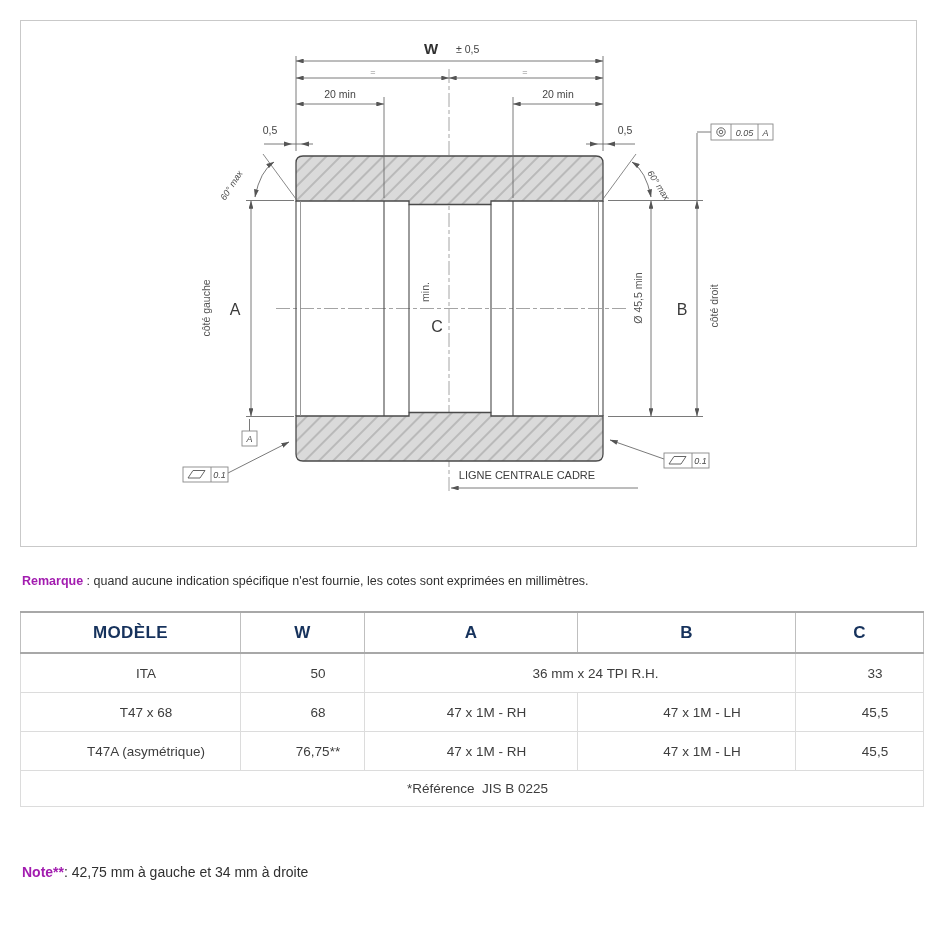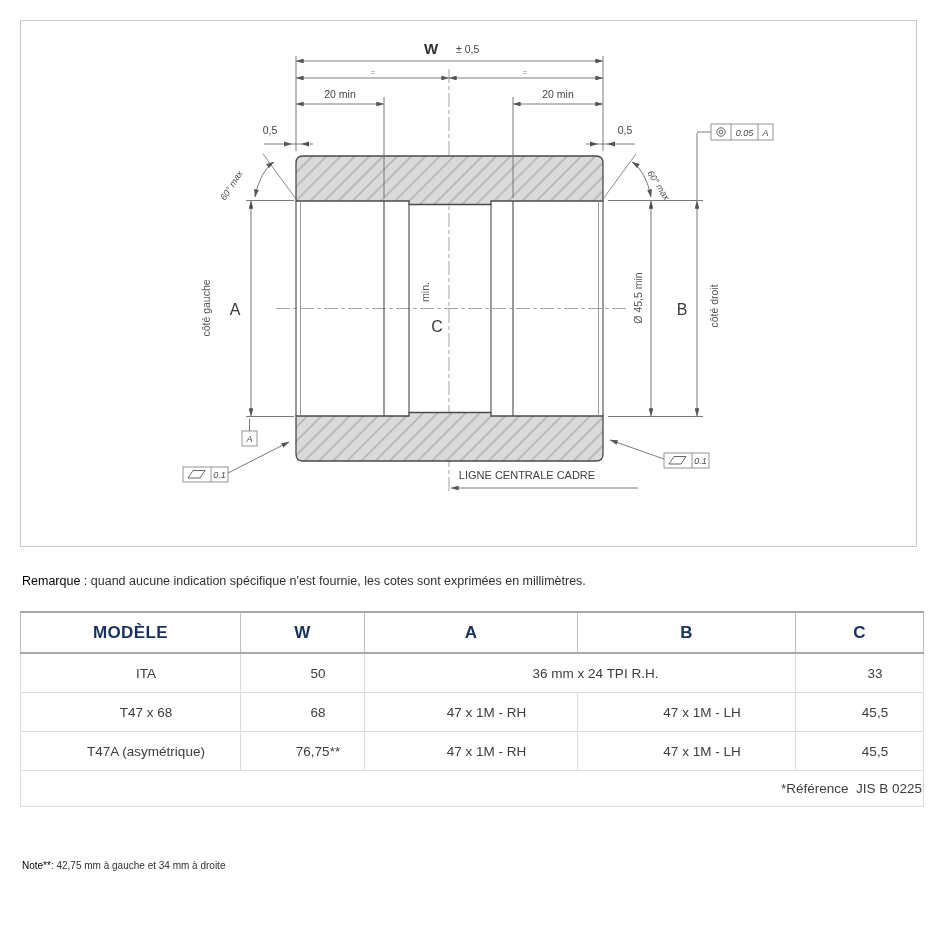--- a/index.html
+++ b/index.html
@@ -8,27 +8,27 @@
   .drawing-frame svg{display:block;}
   svg text{font-family:"Liberation Sans",sans-serif;fill:#444;}
   .dimtxt{font-size:10.5px;}
   .eqtxt{font-size:9px;fill:#8a8a8a;}
   .biglabel{font-size:16px;fill:#3a3a3a;}
   .sidetxt{font-size:10.5px;fill:#555;}
   .toltxt{font-size:9px;font-style:italic;fill:#4a4a4a;}
   .cltxt{font-size:11px;fill:#3d3d3d;}
   .wtxt{font-size:15px;font-weight:600;fill:#303030;}
   .remark{position:absolute;left:22px;top:561px;width:900px;font-size:12.5px;color:#303030;}
-  .remark b,.note b{font-weight:normal;color:#000000;}
-  .note{position:absolute;left:22px;top:850px;width:900px;font-size:10px;color:#303030;}
+  .remark b,.note b{font-weight:bold;color:#a21caf;}
+  .note{position:absolute;left:22px;top:850px;width:900px;font-size:14px;color:#303030;}
   table.spec{position:absolute;left:20px;top:611px;width:903px;border-collapse:collapse;table-layout:fixed;background:#fff;}
   table.spec th{height:37px;font-size:17px;font-weight:bold;color:#16325c;letter-spacing:.4px;
     border:1px solid #bfbfbf;border-top:2px solid #a8a8a8;border-bottom:2px solid #a8a8a8;text-align:center;}
   table.spec td{height:36px;font-size:13.5px;color:#3d3d3d;text-align:center;border:1px solid #dcdcdc;padding-left:32px;}
-  table.spec td.foot{text-align:right;padding-left:12px;height:33px;white-space:pre;}
+  table.spec td.foot{text-align:center;padding-left:12px;height:33px;white-space:pre;}
 </style>
 </head>
 <body>
 
 <div class="drawing-frame">
 <svg width="895" height="525" viewBox="20 20 895 525">
   <defs>
     <pattern id="hatch" width="10" height="10" patternUnits="userSpaceOnUse" patternTransform="rotate(45)">
       <rect width="10" height="10" fill="#dadada"></rect>
       <line x1="0" y1="0" x2="0" y2="10" stroke="#9f9f9f" stroke-width="1.1"></line>

